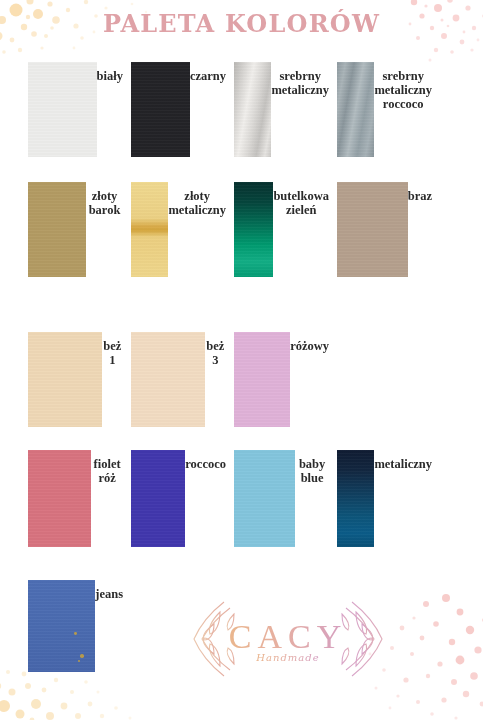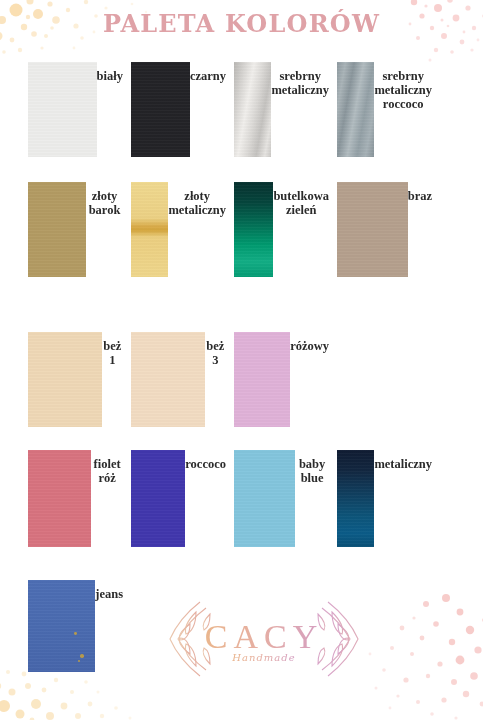--- a/index.html
+++ b/index.html
@@ -77,21 +77,21 @@
     line-height:1.12;
   }
 
   
   .row-4 .swatch { height:97px; }
   .row-5 .swatch { height:92px; }
 
   
   .logo {
     position:absolute;
-    left:166px; top:590px;
+    left:190px; top:590px;
     width:196px; height:98px;
     z-index:2;
   }
   .logo svg { display:block; width:100%; height:100%; }
 </style>
 </head>
 <body>
 
 <div class="splatter sp-tl">
   <svg viewBox="0 0 175 72" width="175" height="72">

